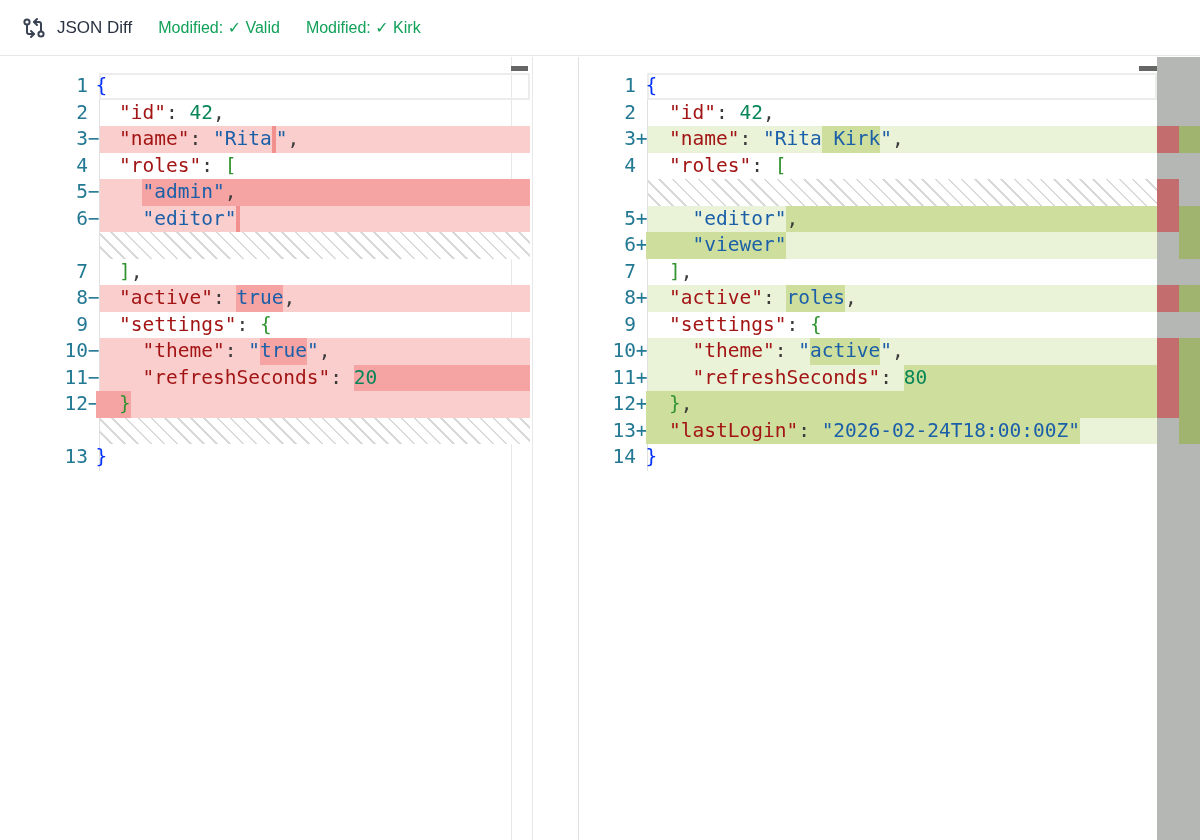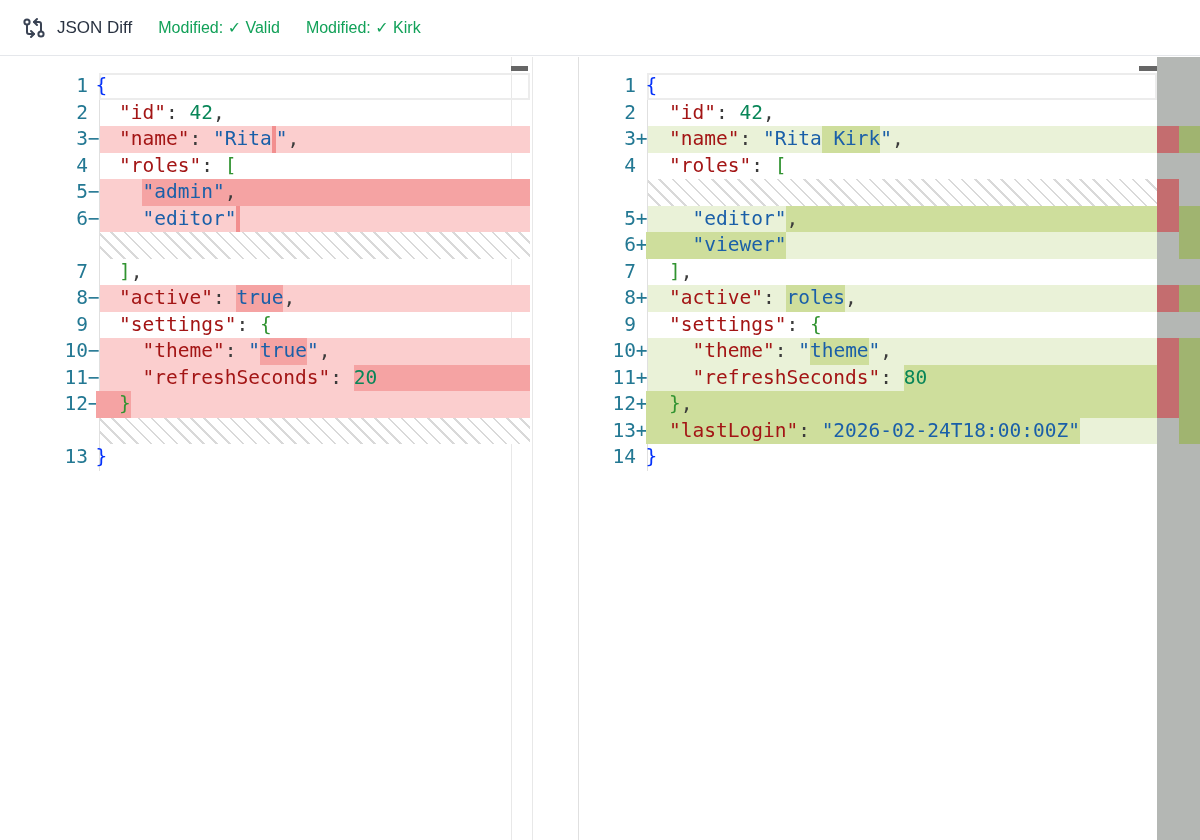--- a/index.html
+++ b/index.html
@@ -299,21 +299,21 @@
     </div>
     <div class="rowbg bg-ins" style="left: 647px; top: 281px; width: 510px;"></div>
     <div class="ln" style="left: 576px; top: 281px;">10</div>
     <div class="mk" style="left: 635.5px; top: 281px;">+</div>
     <div class="cl" style="left: 645.5px; top: 281px; width: 511.5px;">
       <span class="">    </span>
       <span class="tk-key">"theme"</span>
       <span class="tk-pun">:</span>
       <span class=""> </span>
       <span class="tk-str">"</span>
-      <span class="tk-str hl-ins">theme</span>
+      <span class="tk-str hl-ins">active</span>
       <span class="tk-str">"</span>
       <span class="tk-pun">,</span>
       <span class="fl"></span>
     </div>
     <div class="rowbg bg-ins" style="left: 647px; top: 307.5px; width: 510px;"></div>
     <div class="ln" style="left: 576px; top: 307.5px;">11</div>
     <div class="mk" style="left: 635.5px; top: 307.5px;">+</div>
     <div class="cl" style="left: 645.5px; top: 307.5px; width: 511.5px;">
       <span class="">    </span>
       <span class="tk-key">"refreshSeconds"</span>

